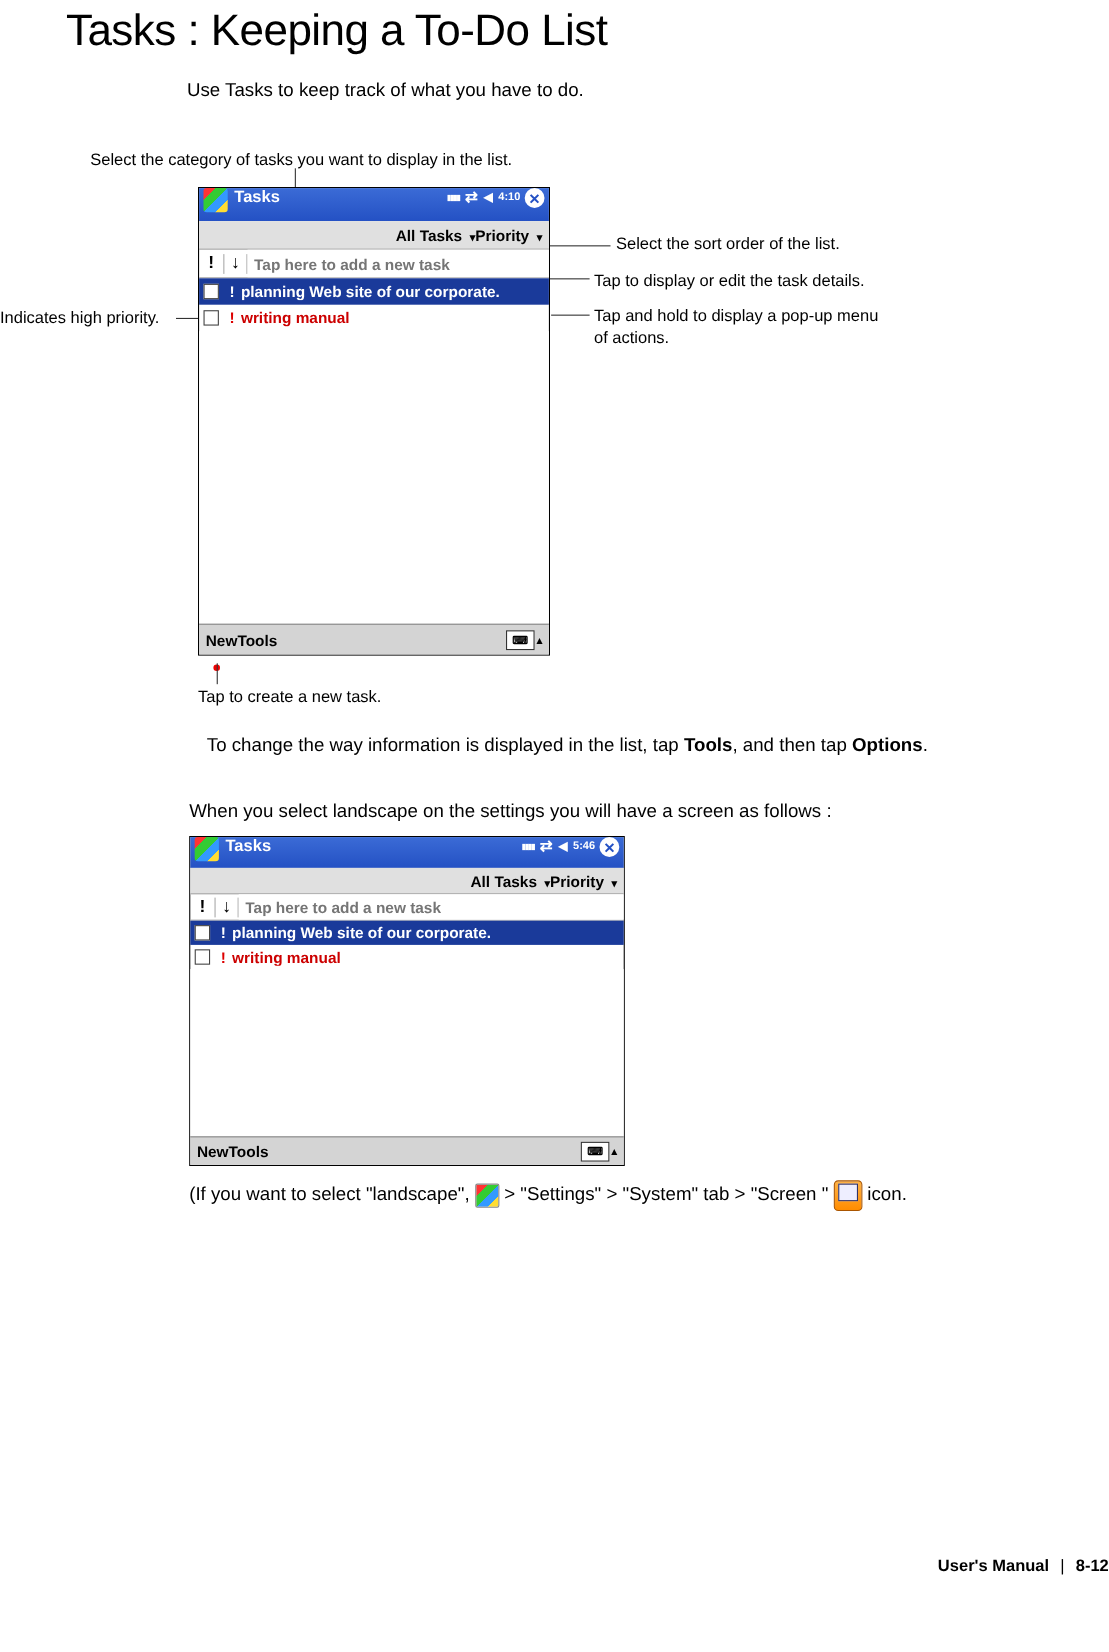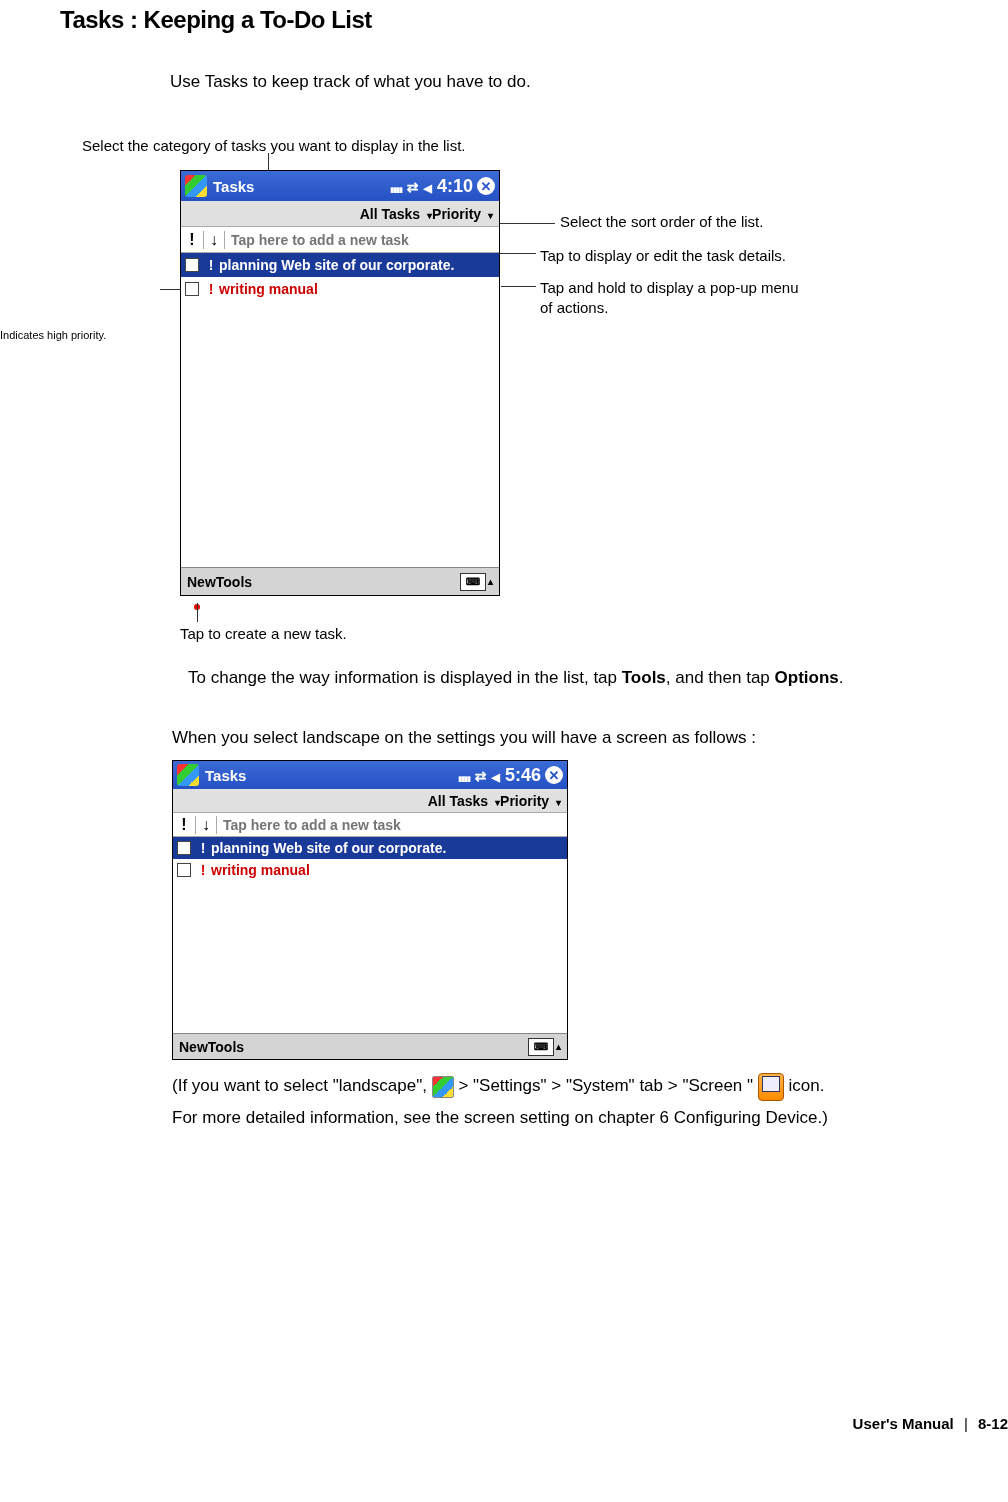--- a/index.html
+++ b/index.html
@@ -9,42 +9,41 @@
     background: #fff;
     font-family: Arial, Helvetica, sans-serif;
     color: #000;
     position: relative;
   }
   .page-title {
     position: absolute;
     left: 60px;
     top: 6px;
     font-family: Arial, sans-serif;
-    font-weight: bold;
-    font-size: 24px;
+    font-weight: normal;
+    font-size: 40px;
     letter-spacing: -0.5px;
   }
   .intro-text {
     position: absolute;
     left: 170px;
     top: 72px;
     font-size: 17px;
   }
   .callout-top {
     position: absolute;
     left: 82px;
     top: 137px;
     font-size: 15px;
   }
   .callout-left {
     position: absolute;
     left: 0px;
     top: 281px;
-    font-size: 11px;
-    margin-top: 48px;
+    font-size: 15px;
   }
   .callout-r1 {
     position: absolute;
     left: 560px;
     top: 213px;
     font-size: 15px;
   }
   .callout-r2 {
     position: absolute;
     left: 540px;
@@ -73,34 +72,34 @@
     top: 170px;
     width: 320px;
     height: 426px;
     border: 1px solid #000;
     background: #fff;
   }
   .titlebar {
     height: 30px;
     background: linear-gradient(to bottom,#3b6bd6,#2451c4);
     display: flex;
-    align-items: center;
+    align-items: flex-start;
     color: #fff;
     font-weight: bold;
     font-size: 15px;
     padding: 0 4px;
   }
   .winflag {
     width: 22px; height: 22px;
     background: linear-gradient(135deg,#f33 0 25%,#3c3 0 50%,#39f 0 75%,#fd3 0 100%);
     border-radius: 3px;
     margin-right: 6px;
   }
   .title-spacer { flex: 1; }
-  .status-icons { display: flex; align-items: center; gap: 5px; font-size: 18px; color:#fff; }
+  .status-icons { display: flex; align-items: center; gap: 5px; font-size: 10px; color:#fff; }
   .sig-icon::before { content:"▮▮▮▮"; font-size:7px; letter-spacing:-1px;}
   .sync-icon::before { content:"⇄"; font-size:14px; }
   .vol-icon::before { content:"◀"; font-size:11px; }
   .close-btn {
     width: 18px; height: 18px;
     background: #fff; border-radius: 50%;
     color: #2451c4;
     display:flex;align-items:center;justify-content:center;
     font-weight:bold;font-size:13px;
     margin-left:4px;
@@ -356,20 +355,20 @@
     <span class="kbd-up">▴</span>
   </div>
 </div>
 
 <div class="para3">
   <span>(If you want to select "landscape", </span>
   <span class="inline-icon-flag"></span>
   <span> &gt; "Settings" &gt; "System" tab &gt; "Screen "</span>
   <span class="inline-icon-screen"></span>
   <span> icon.</span><br>
-  <span>For more detailed information, see the screen setting on chapter 6 Configuring Device.)</span><br>
+  <br>
 </div>
 
 <div class="footer">
   <b>User's Manual</b>
   <span class="sep">|</span>
   <b>8-12</b>
 </div>
 
 </body></html>

